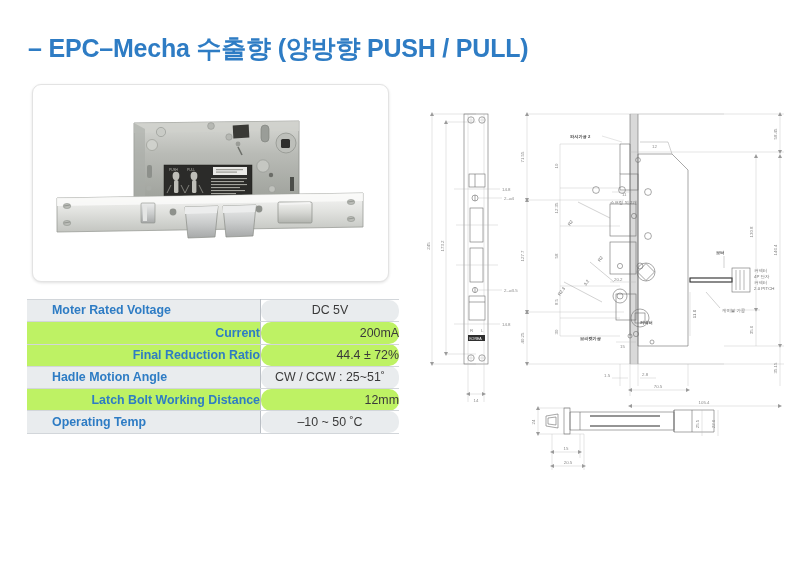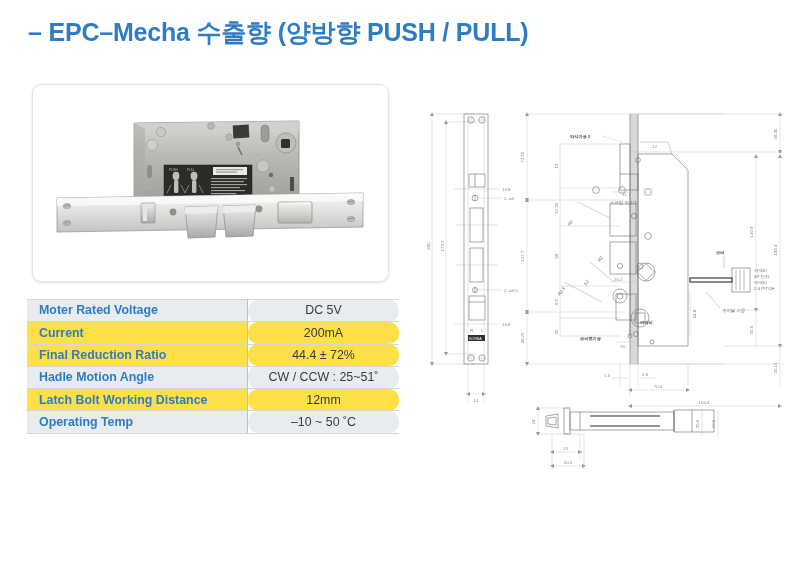--- a/index.html
+++ b/index.html
@@ -7,21 +7,21 @@
     width:810px;height:565px;
     background:#ffffff;
     font-family:"Liberation Sans", sans-serif;
     overflow:hidden;
     position:relative;
   }
   #page{position:absolute;inset:0;}
 
   
   .title{
-    position:absolute;left:28px;top:16px;
+    position:absolute;left:28px;top:32px;
     font-size:25px;font-weight:bold;
     color:#2e7cc4;
     letter-spacing:-0.2px;
     white-space:nowrap;
   }
 
   
   .photo-frame{
     position:absolute;left:32px;top:84px;
     width:355px;height:196px;
@@ -46,26 +46,26 @@
   .spec-table tr{height:22.3px;}
   .spec-table td{
     border-top:1px solid #d2d6da;
     border-bottom:1px solid #d2d6da;
     padding:0;
     font-size:12.4px;
     vertical-align:middle;
     line-height:1;
   }
   .spec-table tr.odd td{background:#e9ecee;}
-  .spec-table tr.even td{background:#fde047;}
+  .spec-table tr.even td{background:#bef264;text-align:right;}
   td.k{
     width:208px;
     color:#2e7cc4;
     font-weight:bold;
-    padding-left:12px;
+    padding-left:25px;
     border-right:1px solid #b9bec4;
   }
   td.v{
     color:#3a3a3a;
     text-align:center;
     font-weight:normal;
     border-radius:10px;
   }
 
   

